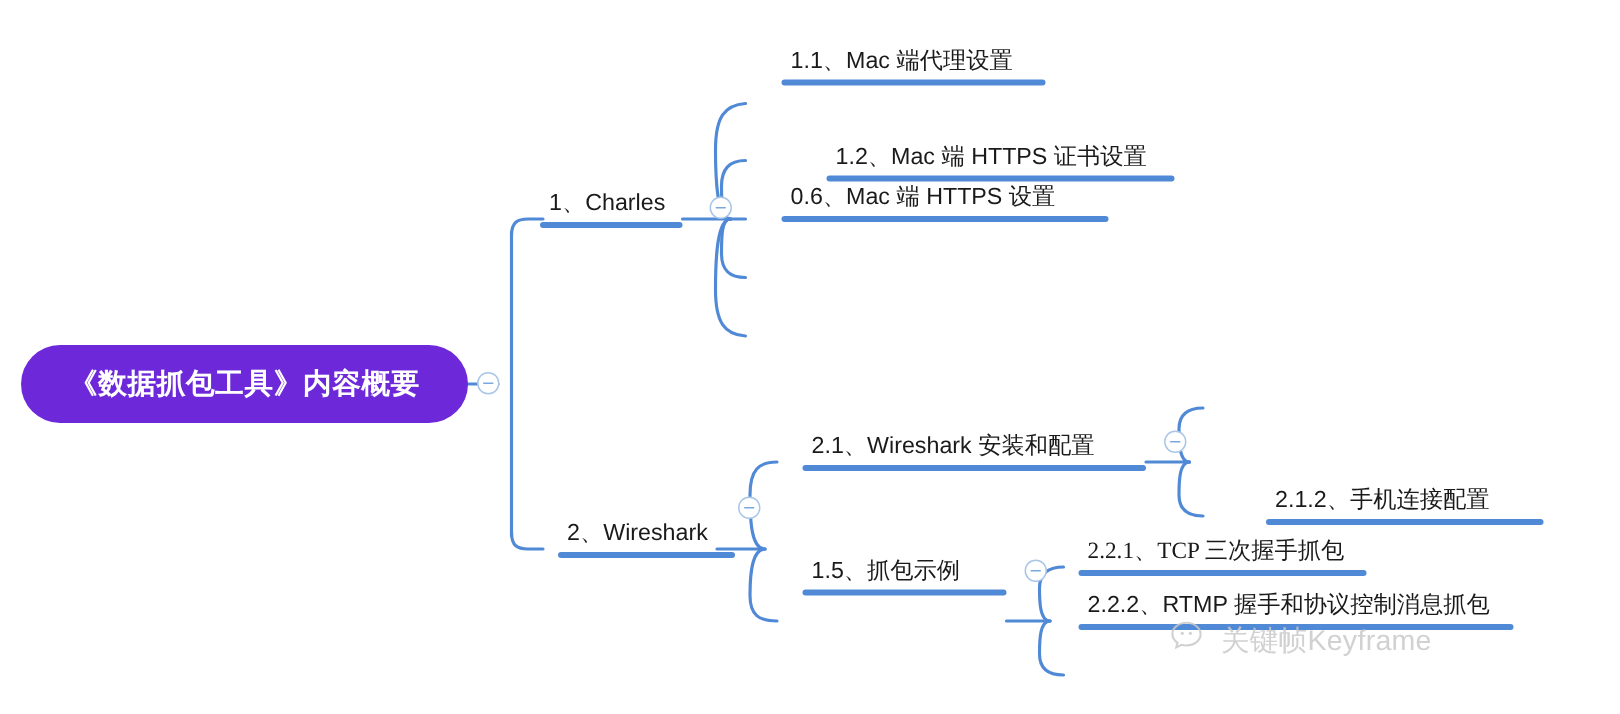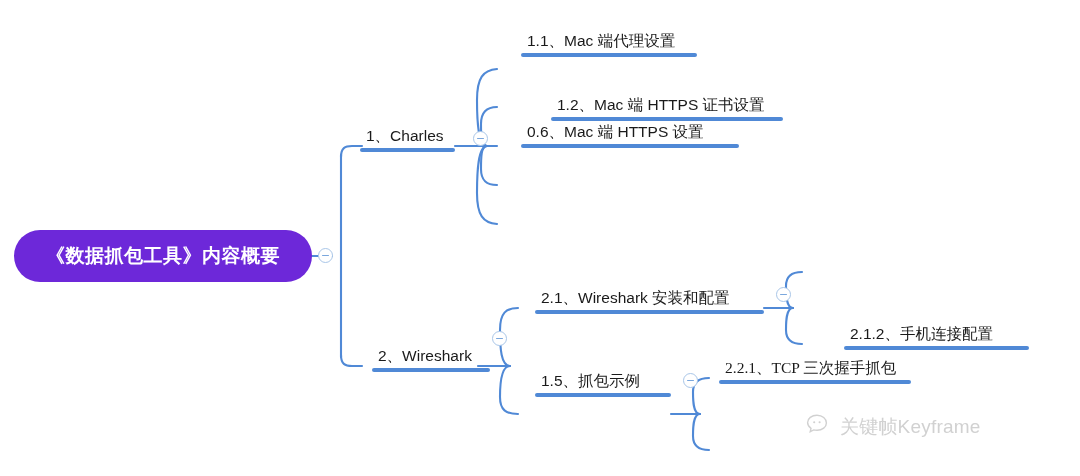--- a/index.html
+++ b/index.html
@@ -195,22 +195,26 @@
     <span class="node-label">1.5、抓包示例</span>
     <span class="node-bar" style="width:136px;"></span>
   </div>
   <div class="toggle" style="left:683px; top:373px;"></div>
 
   <div class="node" style="left:719px; top:358px; width:192px;font-family:Liberation Serif, serif;">
     <span class="node-label">2.2.1、TCP 三次握手抓包</span>
     <span class="node-bar" style="width:192px;"></span>
   </div>
 
-
-  <div class="watermark" style="left:806px; top:412px;">
+  <div class="node" style="left:719px; top:394px; width:290px;">
+    <span class="node-label">2.2.2、RTMP 握手和协议控制消息抓包</span>
+    <span class="node-bar" style="width:290px;"></span>
+  </div>
+
+  <div class="watermark" style="left:780px; top:412px;">
     <span style="display:inline-block;">
       <svg width="28" height="24" viewBox="0 0 28 24" xmlns="http://www.w3.org/2000/svg" fill="none" stroke="#c9c9c9" stroke-width="1.4">
         <path d="M11 3.2 C5.6 3.2 1.6 6.6 1.6 10.6 C1.6 12.9 2.9 15 5 16.4 L4.2 19.6 L7.7 17.9
                  C8.7 18.2 9.8 18.3 11 18.3 C16.4 18.3 20.4 14.9 20.4 10.9 C20.4 6.9 16.4 3.2 11 3.2 Z"></path>
         <circle cx="8.2" cy="10.2" r="1.05" fill="#c9c9c9" stroke="none"></circle>
         <circle cx="13.6" cy="10.2" r="1.05" fill="#c9c9c9" stroke="none"></circle>
       </svg>
     </span>
     <span class="wm-text">关键帧Keyframe</span>
   </div>

